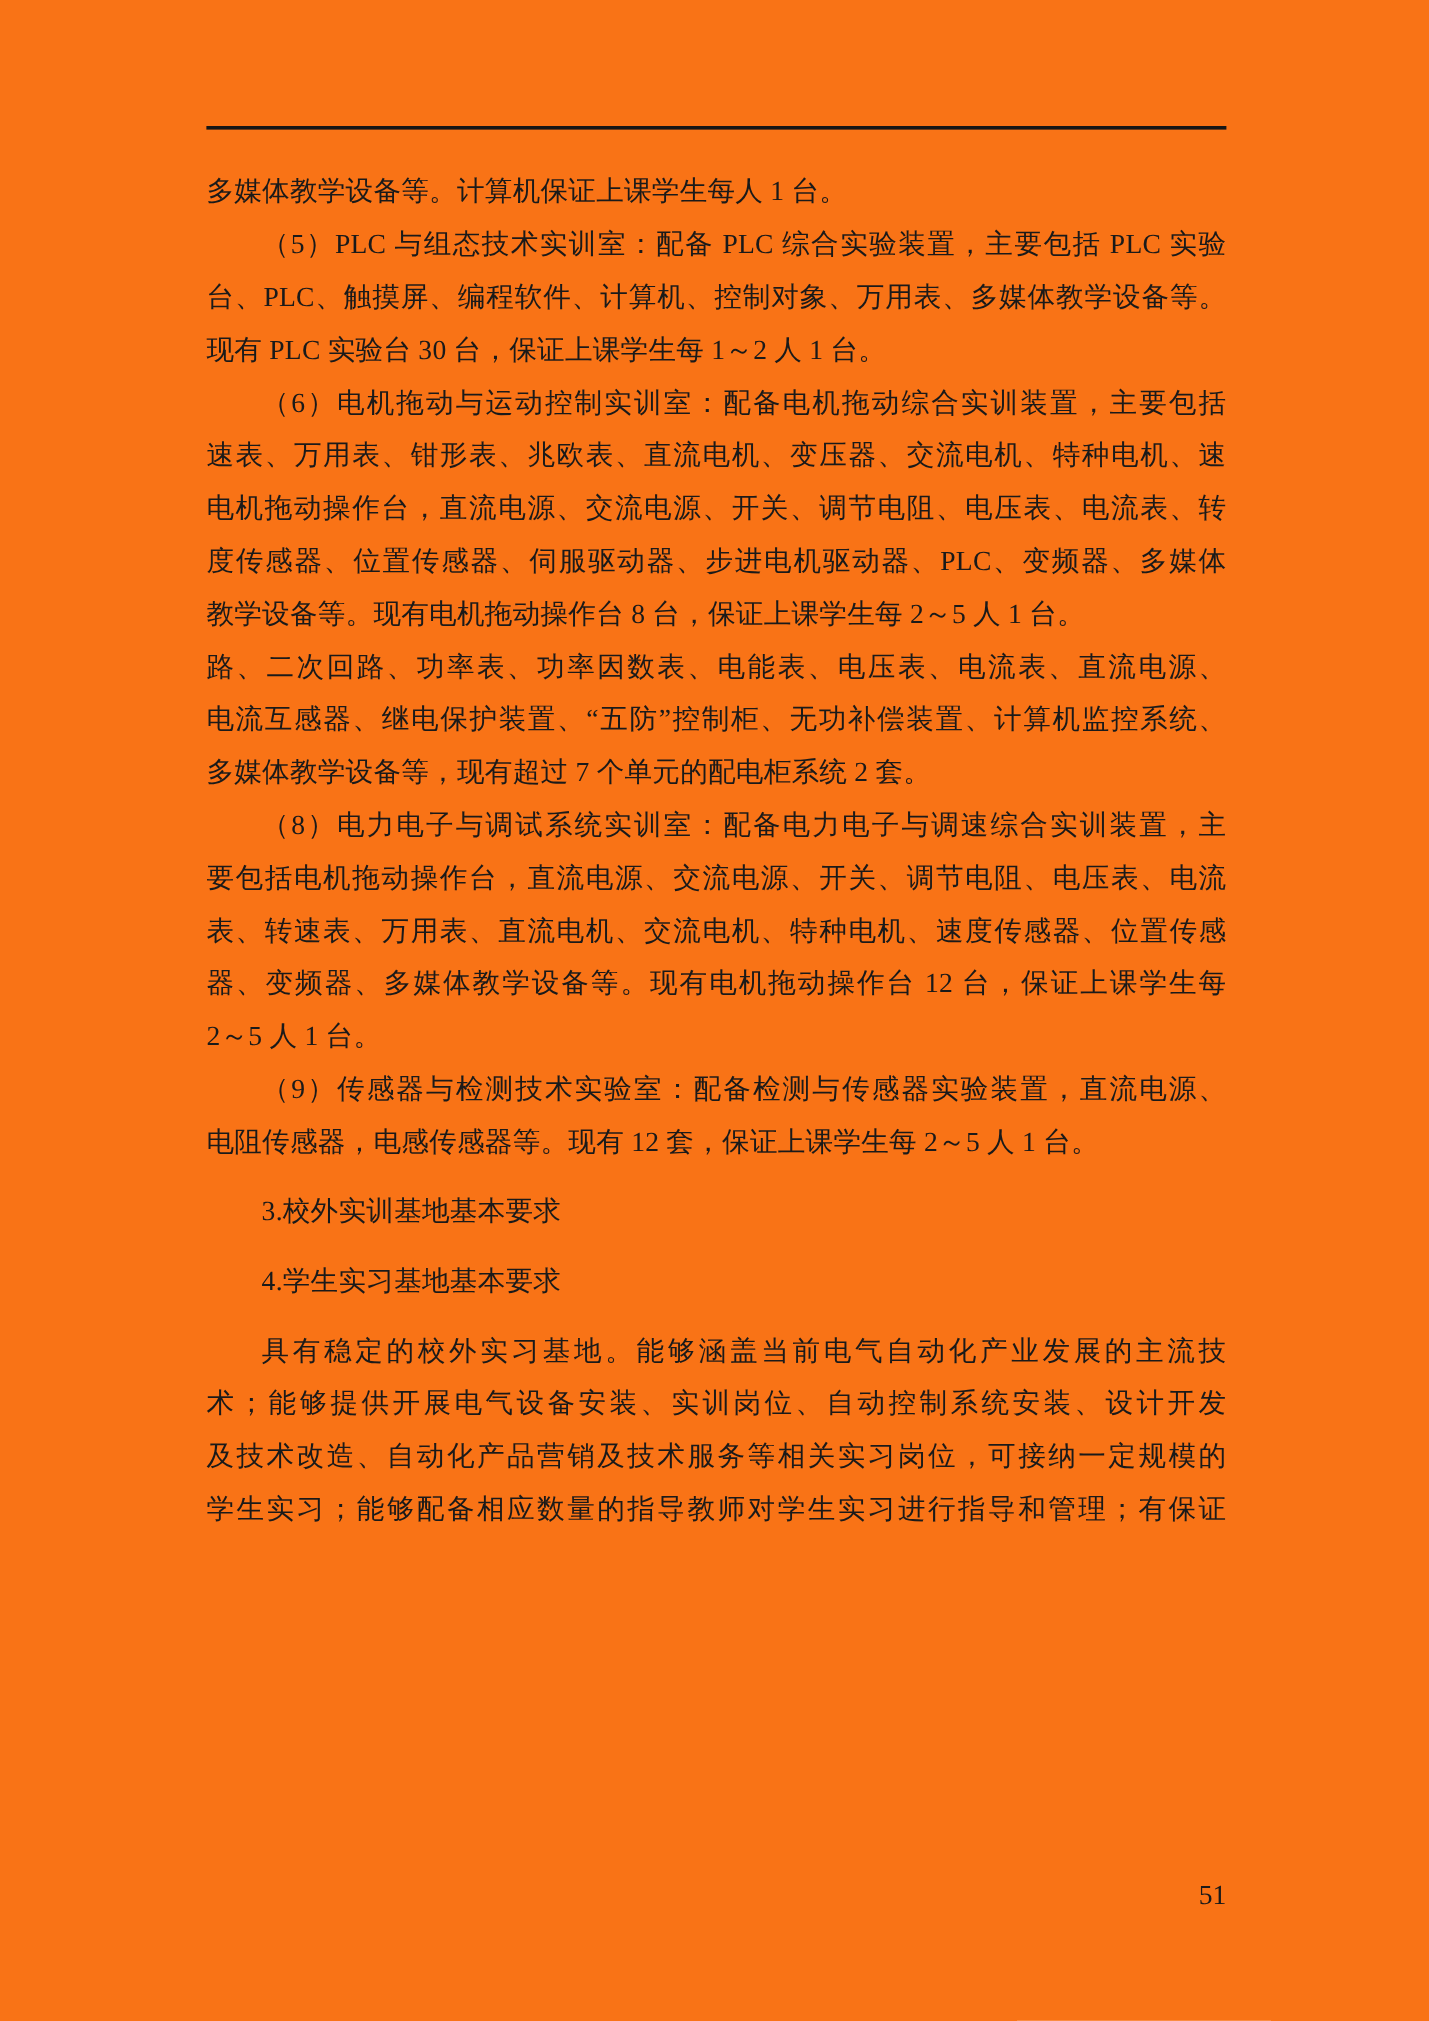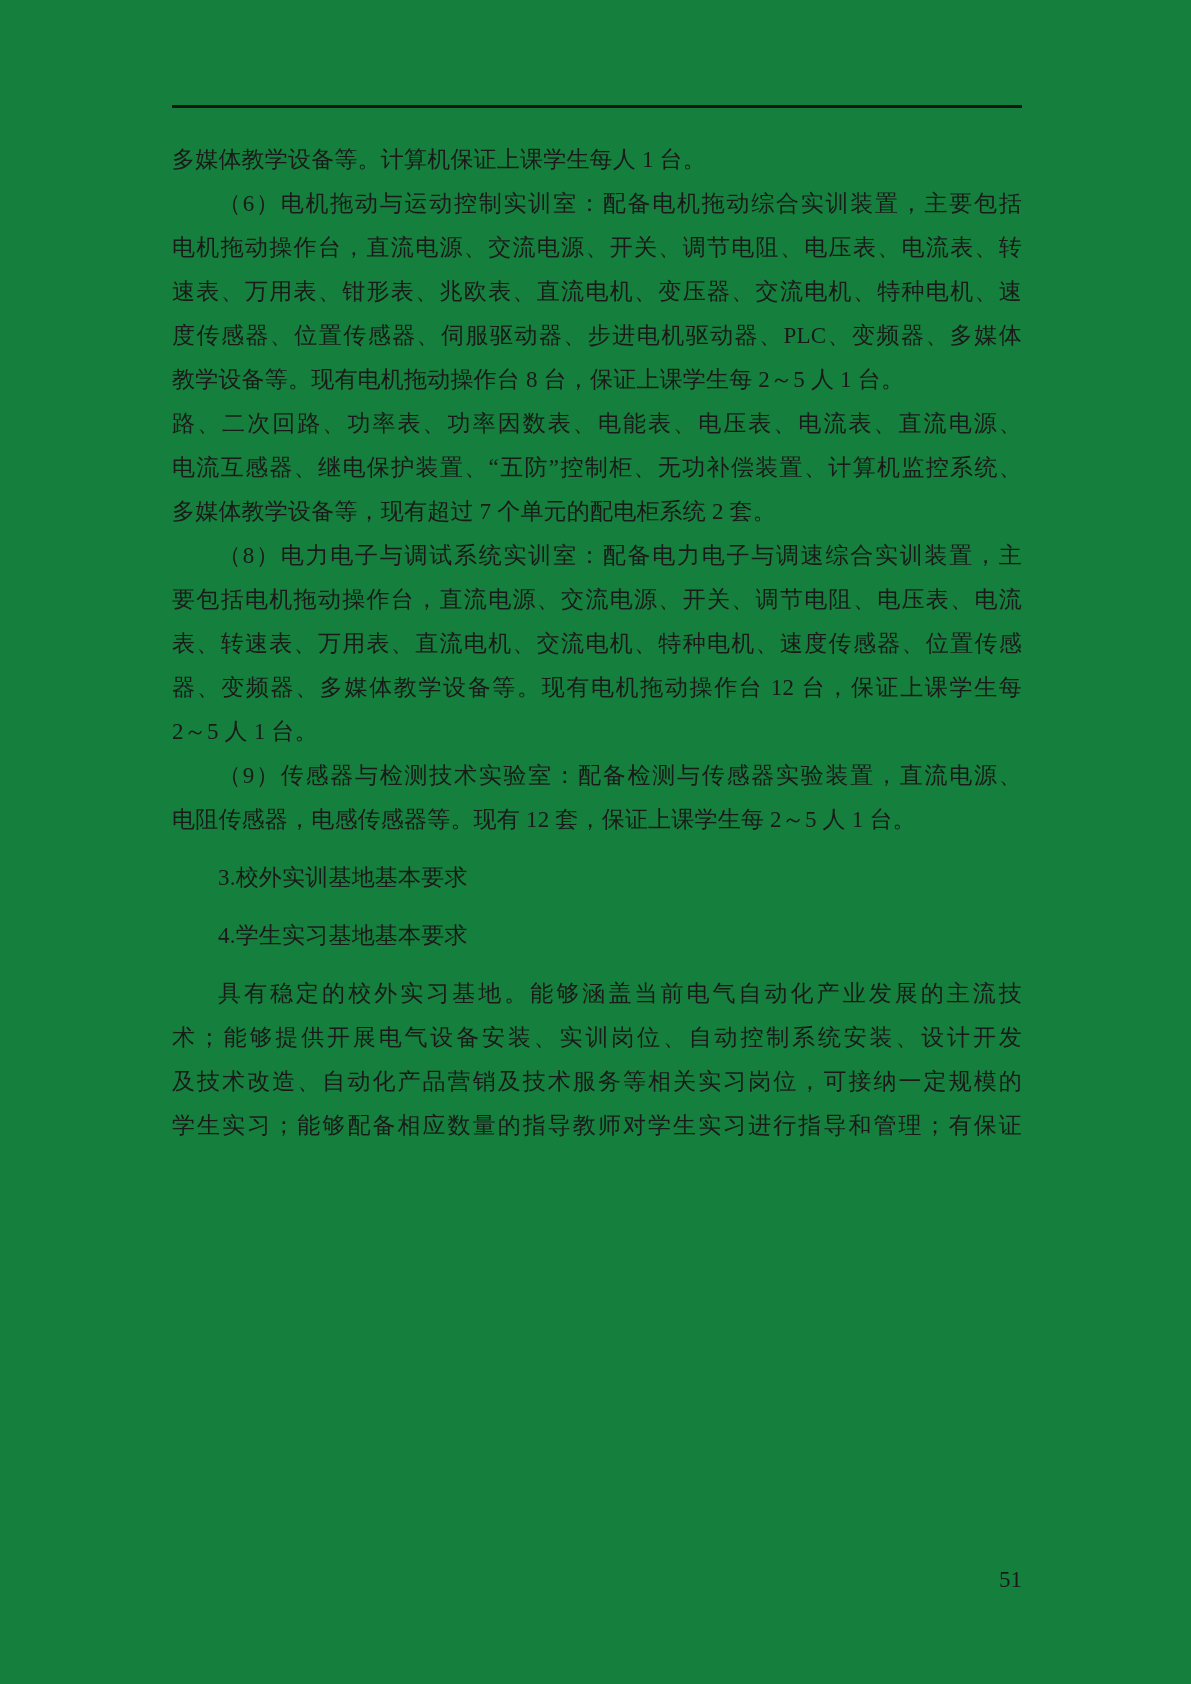--- a/index.html
+++ b/index.html
@@ -11,21 +11,21 @@
     position: relative;
     width: 1191px;
     height: 1684px;
     font-family: "Liberation Serif", "DejaVu Serif", serif;
     color: #1a1a1a;
     overflow: hidden;
   }
   .page {
     position: absolute;
     inset: 0;
-    background: #15803d;
+    background: #f97316;
     text-decoration: underline;
   }
   .header-rule {
     position: absolute;
     left: 172px;
     top: 105px;
     width: 850px;
     height: 0;
     border-top: 3px solid #161616;
   }
@@ -69,25 +69,30 @@
 <div class="page">
 
   <div class="header-rule"></div>
 
   <div class="doc">
 
     <div>
       <div class="line end">多媒体教学设备等。计算机保证上课学生每人 1 台。</div>
     </div>
 
+    <div>
+      <div class="line fill indent">（5）PLC 与组态技术实训室：配备 PLC 综合实验装置，主要包括 PLC 实验</div>
+      <div class="line fill">台、PLC、触摸屏、编程软件、计算机、控制对象、万用表、多媒体教学设备等。</div>
+      <div class="line end">现有 PLC 实验台 30 台，保证上课学生每 1～2 人 1 台。</div>
+    </div>
 
     <div>
       <div class="line fill indent">（6）电机拖动与运动控制实训室：配备电机拖动综合实训装置，主要包括</div>
+      <div class="line fill">速表、万用表、钳形表、兆欧表、直流电机、变压器、交流电机、特种电机、速</div>
       <div class="line fill">电机拖动操作台，直流电源、交流电源、开关、调节电阻、电压表、电流表、转</div>
-      <div class="line fill">速表、万用表、钳形表、兆欧表、直流电机、变压器、交流电机、特种电机、速</div>
       <div class="line fill">度传感器、位置传感器、伺服驱动器、步进电机驱动器、PLC、变频器、多媒体</div>
       <div class="line end">教学设备等。现有电机拖动操作台 8 台，保证上课学生每 2～5 人 1 台。</div>
     </div>
 
     <div>
       <div class="line fill">路、二次回路、功率表、功率因数表、电能表、电压表、电流表、直流电源、</div>
       <div class="line fill">电流互感器、继电保护装置、“五防”控制柜、无功补偿装置、计算机监控系统、</div>
       <div class="line end">多媒体教学设备等，现有超过 7 个单元的配电柜系统 2 套。</div>
     </div>
 

